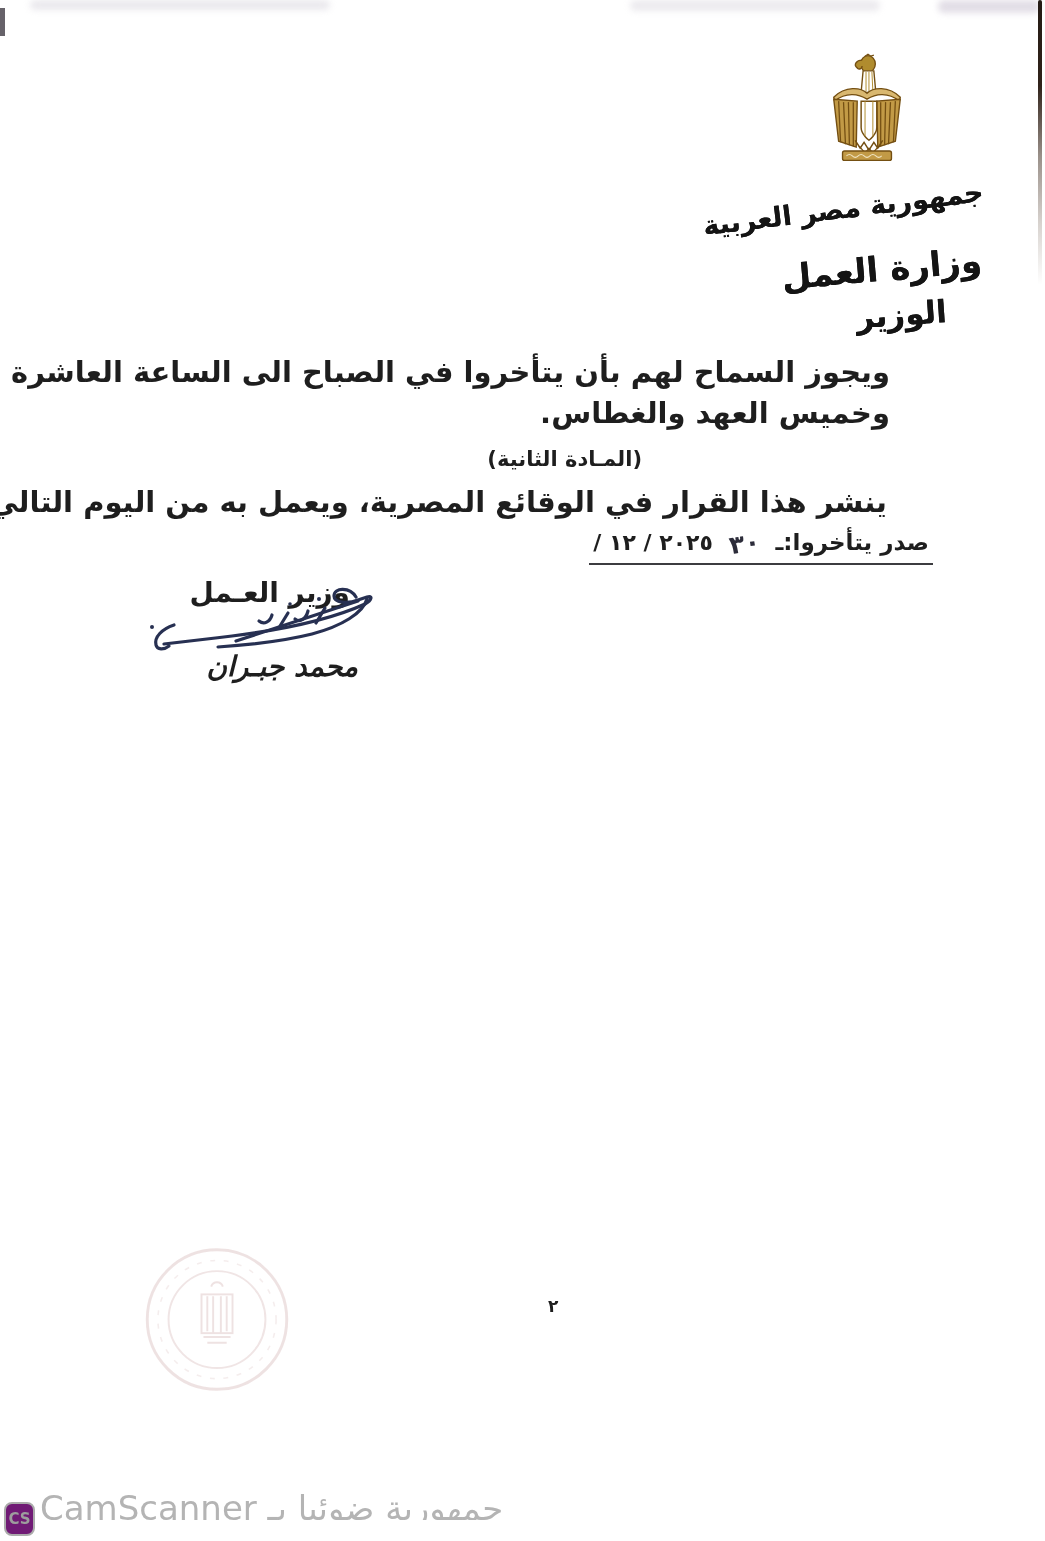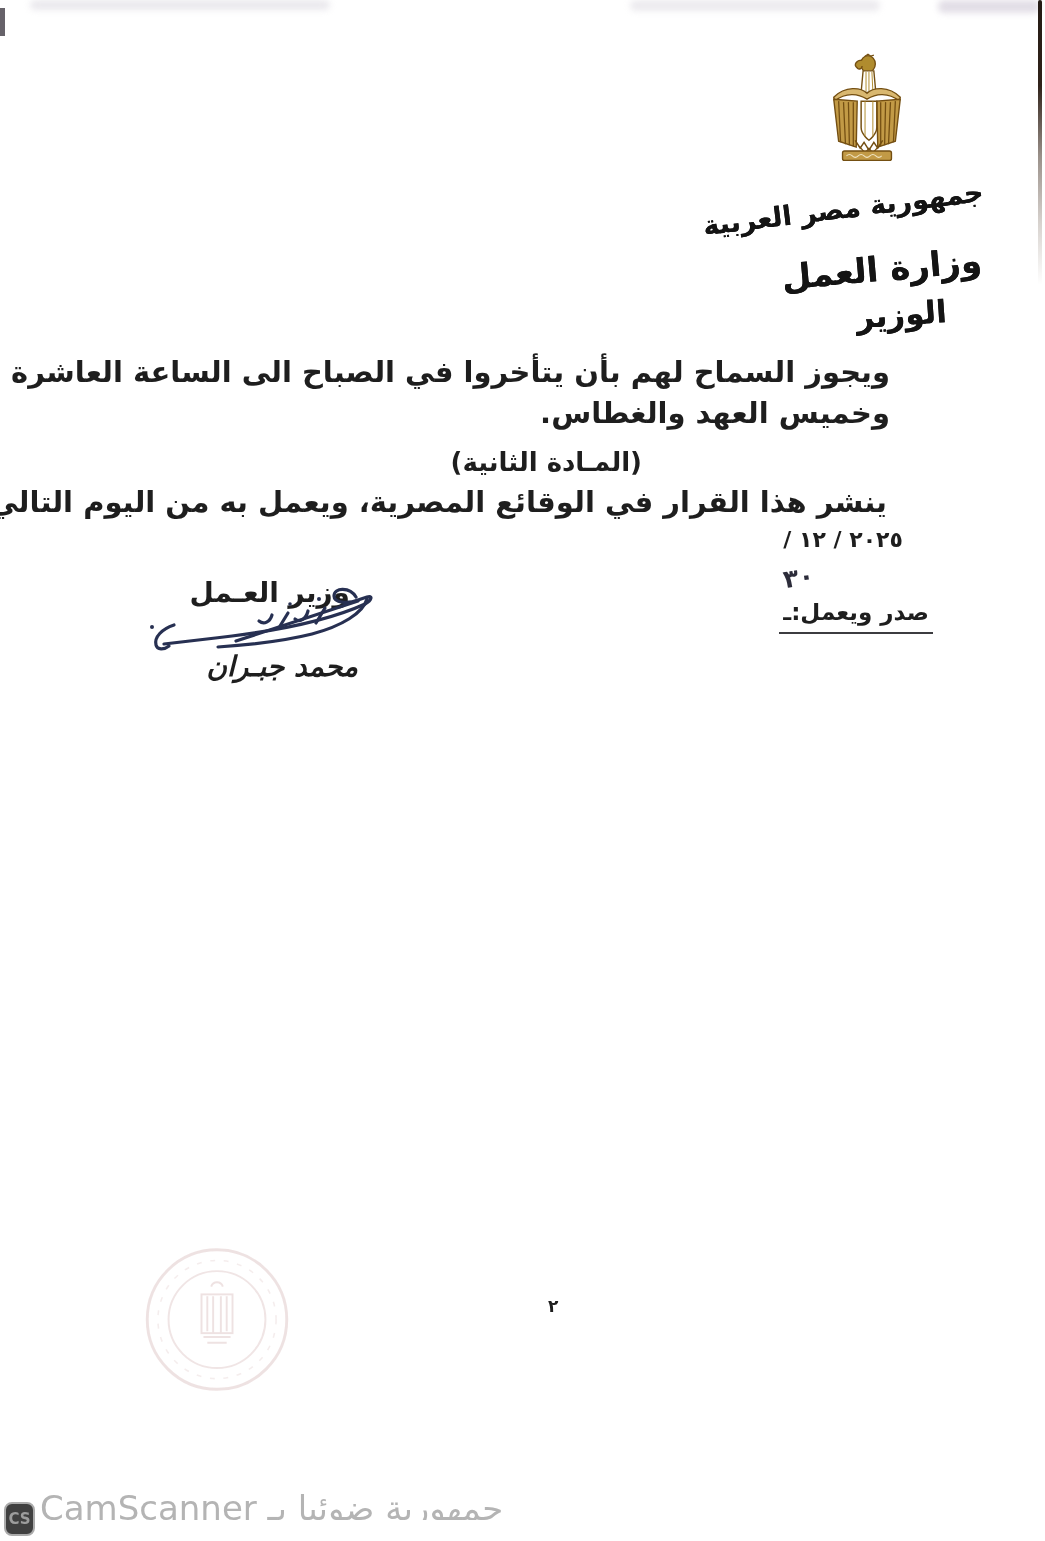--- a/index.html
+++ b/index.html
@@ -25,29 +25,28 @@
 
   
   .callig { position:absolute; font-weight:700; color:#141414; transform-origin:right center; text-shadow:0 0 .5px #141414; }
   .callig-republic { right:62px;  top:176px; font-size:27px; transform:rotate(-7deg); }
   .callig-ministry { right:63px;  top:240px; font-size:34px; transform:rotate(-5deg); }
   .callig-minister { right:99px;  top:293px; font-size:31px; transform:rotate(-4deg); }
 
   
   .bodytext { position:absolute; font-weight:700; color:var(--ink,#1e1e1e); text-align:right; }
   .para1   { right:155px; top:352px; font-size:29px; line-height:41px; }
-  .heading { right:403px; top:447px; font-size:26px;margin-left:36px; }
+  .heading { right:403px; top:447px; font-size:21px;margin-left:36px; }
   .para2   { right:158px; top:485px; font-size:29px; }
 
   .date-row {
     position:absolute; right:112px; top:527px;
-    display:flex; direction:ltr; align-items:baseline; gap:9px;
+    display:flex; direction:ltr; align-items:baseline; gap:16px;
     border-bottom:2.5px solid #3c3c40; padding:0 4px 7px 4px;
     font-weight:700;
-    flex-direction:column;
   }
   .date-my   { font-size:22px; }
   .date-day  { font-size:25px; color:#2c2c3a; display:inline-block; transform:rotate(-9deg) translateY(2px); }
   .date-label{ font-size:23px; }
 
   .sig-title { right:695px; top:570px; font-size:28px;margin-top:6px; }
   .sig-name  { right:687px; top:650px; font-size:28px;font-style:italic; }
   .sig-svg   { left:120px; top:583px; width:278px; height:92px; }
   .sig-svg path { stroke:var(--signature_ink,#273052); stroke-width:3.2; fill:none; stroke-linecap:round; stroke-linejoin:round; }
   .sig-svg circle { fill:var(--signature_ink,#273052); }
@@ -57,21 +56,21 @@
   .stamp { left:138px; top:1244px; width:158px; height:155px; opacity:.55; filter:blur(.4px); }
   .stamp * { stroke:var(--stamp,#c9a0a0); fill:none; }
 
   .emblem { left:822px; top:52px; width:90px; height:112px; }
 
   
   .wm-badge {
     position:absolute; left:4px; top:1502px; width:31px; height:34px;
     border:2.5px solid #ababab; border-radius:8px;
     display:flex; align-items:center; justify-content:center;
-    color:#9d9d9d; font-size:15px; font-weight:700; background:#404040;
+    color:#9d9d9d; font-size:15px; font-weight:700; background:#701a75;
   }
   .wm-textclip { position:absolute; left:40px; top:1490px; height:30px; overflow:hidden; }
   .wm-text { font-size:34px; line-height:37px; color:var(--watermark_gray,#b4b4b4); font-weight:400; }
 </style>
 </head>
 <body>
 
 <div class="page">
 
   <div class="smudge" style="left:30px;top:0;width:300px;height:10px;background:#d9d6de;opacity:.55;"></div>
@@ -118,21 +117,21 @@
     <div>وخميس العهد والغطاس.</div>
   </div>
 
   <div class="bodytext heading ar">(المـادة الثانية)</div>
 
   <div class="bodytext para2 ar">ينشر هذا القرار في الوقائع المصرية، ويعمل به من اليوم التالي لتاريخ نشره.</div>
 
   <div class="date-row">
     <span class="date-my ar">٢٠٢٥ / ١٢ /</span>
     <span class="date-day">٣٠</span>
-    <span class="date-label ar">صدر ويعمل:ـ</span>
+    <span class="date-label ar">صدر يتأخروا:ـ</span>
   </div>
 
   <div class="bodytext sig-title ar">وزير العـمل</div>
 
   <svg class="abs sig-svg" viewBox="0 0 278 92" aria-hidden="true">
     <path d="M236 14 C230 4 214 4 214 13 C214 20 228 21 238 17 L247 14 C253 12 252 17 245 21 C210 37 160 47 112 53 C88 56 62 59 44 61"></path>
     <path d="M247 16 C243 30 222 43 192 51 C164 58 128 62 98 64"></path>
     <path d="M238 18 L116 58"></path>
     <path d="M205 25 L196 40 M188 28 C186 36 180 40 175 36 M168 30 L160 43 M152 32 C150 39 144 42 139 38"></path>
     <path d="M54 42 C42 46 34 54 36 62 C37 67 44 67 49 63"></path>

